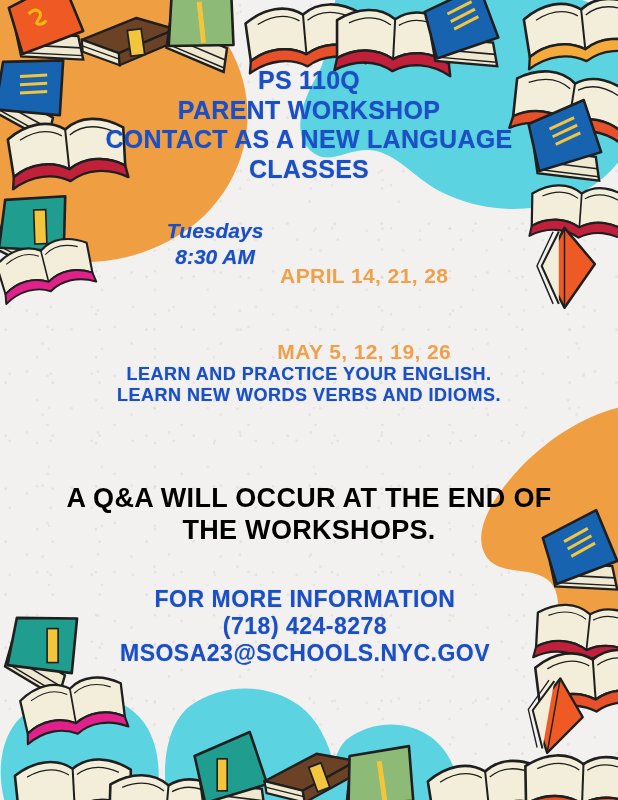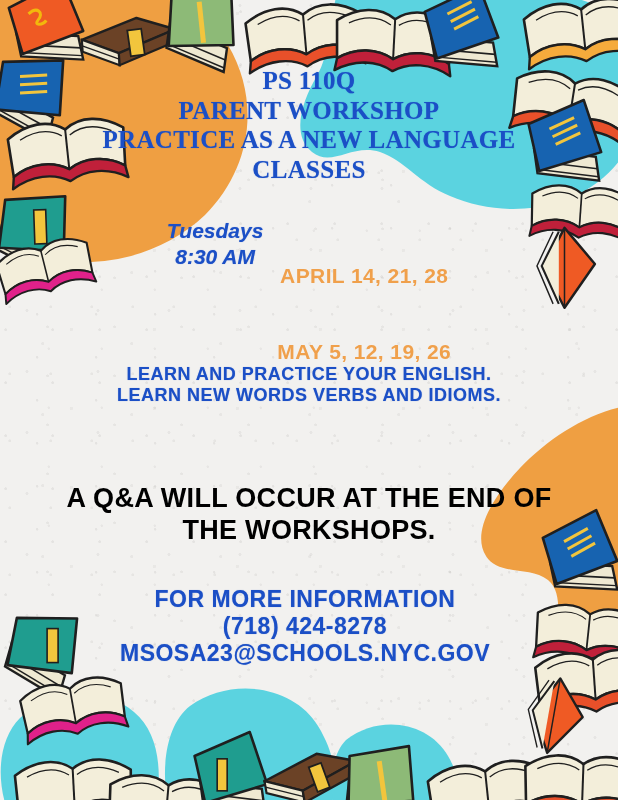--- a/index.html
+++ b/index.html
@@ -46,21 +46,20 @@
     font-weight: 700;
     letter-spacing: .5px;
     line-height: 1.18;
     white-space: nowrap;
   }
   .title-line {
     color: #1b4fc6;
     font-size: 25px;
     letter-spacing: .3px;
     text-shadow: 0 0 1px rgba(27,79,198,.5);
-    font-family: Liberation Serif, serif;
   }
   .sched-day {
     color: #1b4fc6;
     font-size: 21px;
     font-weight: 700;
     text-align: center;
     line-height: 1.25;
     text-shadow: 0 0 1px rgba(27,79,198,.45);
   }
   .sched-date {
@@ -265,21 +264,21 @@
           <use href="#bk-stand"></use>
         </g>
     </svg>
   </div>
 
   <div class="content">
 
     <div id="title-block">
       <div class="line title-line">PS 110Q</div>
       <div class="line title-line">PARENT WORKSHOP</div>
-      <div class="line title-line">PRACTICE AS A NEW LANGUAGE</div>
+      <div class="line title-line">CONTACT AS A NEW LANGUAGE</div>
       <div class="line title-line">CLASSES</div>
     </div>
 
     <div id="schedule-block">
       <div id="schedule-day">
         <div class="sched-day">Tuesdays</div>
         <div class="sched-day">8:30 AM</div>
       </div>
       <div id="schedule-dates">
         <div class="sched-date">APRIL 14, 21, 28</div>

